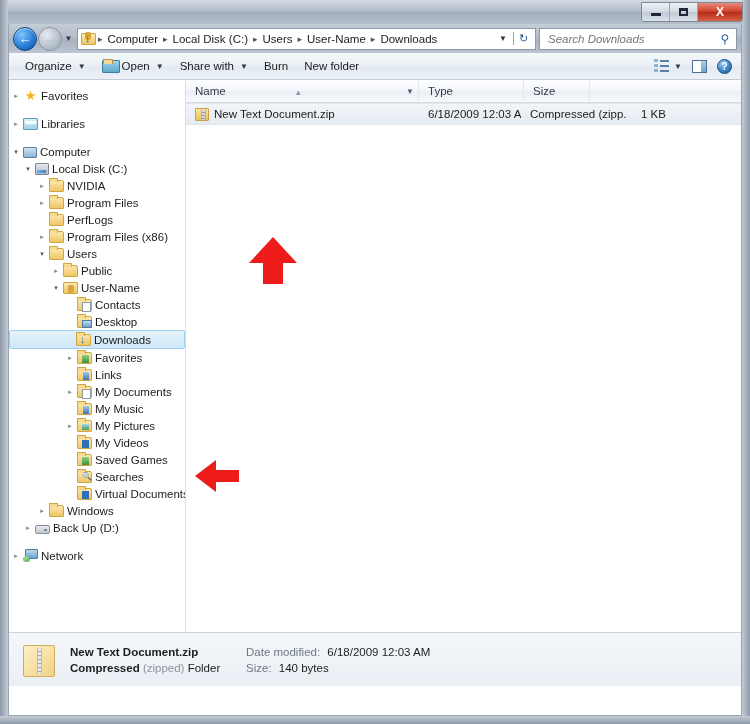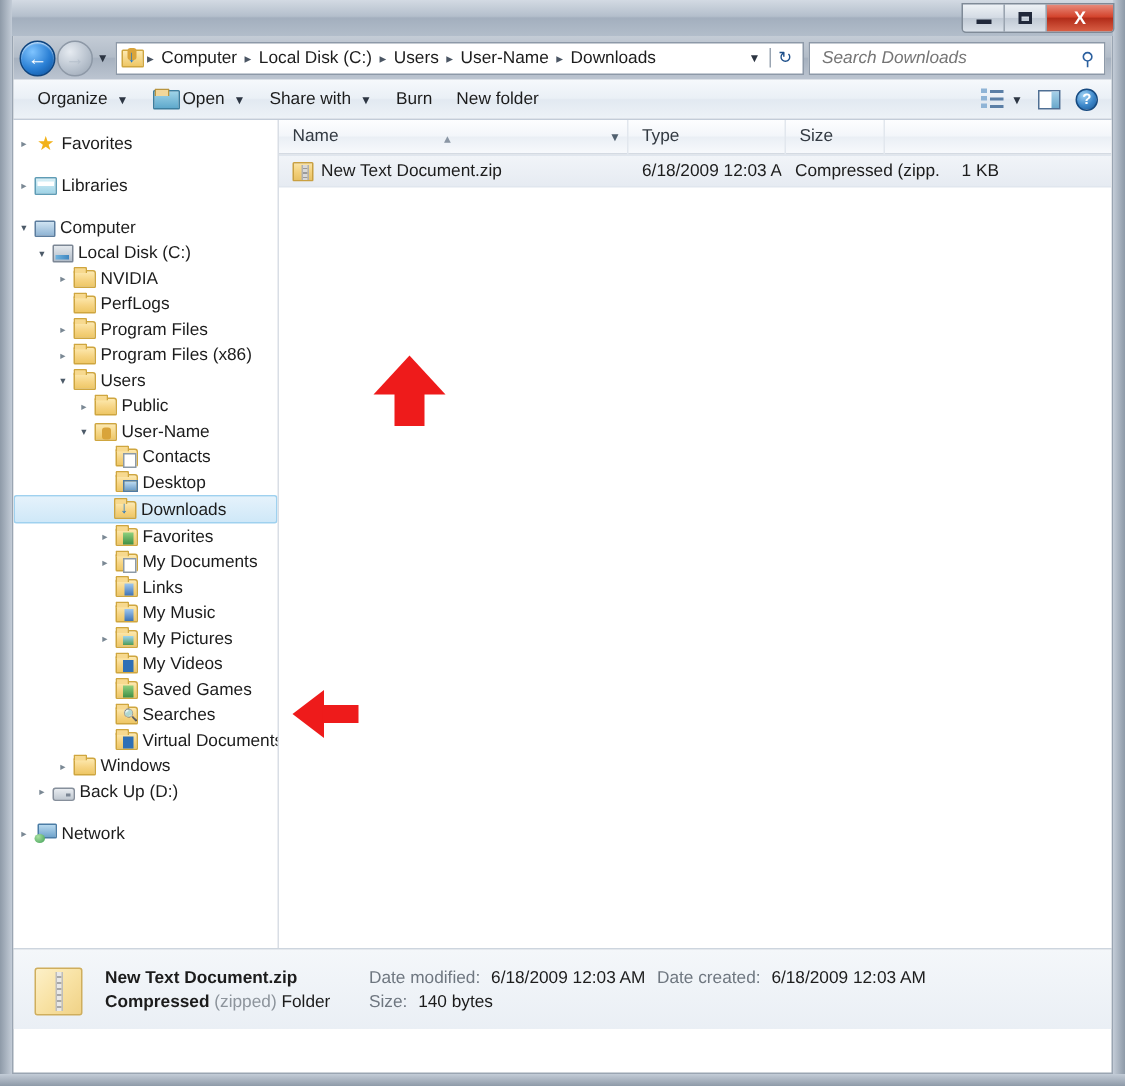--- a/index.html
+++ b/index.html
@@ -609,28 +609,28 @@
           <span class="ti ti-disk"></span>
           <span class="tlabel">Local Disk (C:)</span>
         </div>
 
         <div class="tree-row" style="padding-left:26px">
           <span class="tw">▸</span>
           <span class="ti ti-folder"></span>
           <span class="tlabel">NVIDIA</span>
         </div>
         <div class="tree-row" style="padding-left:26px">
+          <span class="tw">▸</span>
+          <span class="ti ti-folder"></span>
+          <span class="tlabel">Program Files</span>
+        </div>
+        <div class="tree-row" style="padding-left:26px">
           <span class="tw"></span>
           <span class="ti ti-folder"></span>
           <span class="tlabel">PerfLogs</span>
-        </div>
-        <div class="tree-row" style="padding-left:26px">
-          <span class="tw">▸</span>
-          <span class="ti ti-folder"></span>
-          <span class="tlabel">Program Files</span>
         </div>
         <div class="tree-row" style="padding-left:26px">
           <span class="tw">▸</span>
           <span class="ti ti-folder"></span>
           <span class="tlabel">Program Files (x86)</span>
         </div>
         <div class="tree-row" style="padding-left:26px">
           <span class="tw open">▾</span>
           <span class="ti ti-folder"></span>
           <span class="tlabel">Users</span>
@@ -661,28 +661,28 @@
           <span class="ti ti-folder ti-dl"></span>
           <span class="tlabel">Downloads</span>
         </div>
 
         <div class="tree-row" style="padding-left:54px">
           <span class="tw">▸</span>
           <span class="ti ti-folder ti-green"></span>
           <span class="tlabel">Favorites</span>
         </div>
         <div class="tree-row" style="padding-left:54px">
+          <span class="tw"></span>
+          <span class="ti ti-folder ti-blue"></span>
+          <span class="tlabel">Links</span>
+        </div>
+        <div class="tree-row" style="padding-left:54px">
           <span class="tw">▸</span>
           <span class="ti ti-folder ti-doc"></span>
           <span class="tlabel">My Documents</span>
-        </div>
-        <div class="tree-row" style="padding-left:54px">
-          <span class="tw"></span>
-          <span class="ti ti-folder ti-blue"></span>
-          <span class="tlabel">Links</span>
         </div>
         <div class="tree-row" style="padding-left:54px">
           <span class="tw"></span>
           <span class="ti ti-folder ti-blue"></span>
           <span class="tlabel">My Music</span>
         </div>
         <div class="tree-row" style="padding-left:54px">
           <span class="tw">▸</span>
           <span class="ti ti-folder ti-img"></span>
           <span class="tlabel">My Pictures</span>
@@ -768,24 +768,20 @@
         <span class="folder"></span>
         <span class="zipper"></span>
       </div>
       <div class="details-text">
         <div class="dline">
           <span class="dname">New Text Document.zip</span>
           <span class="dfield">
             <span class="dlabel">Date modified:</span>
             <span class="dval">6/18/2009 12:03 AM</span>
           </span>
-          <span class="dfield2">
-            <span class="dlabel">Date created:</span>
-            <span class="dval">6/18/2009 12:03 AM</span>
-          </span>
         </div>
         <div class="dline">
           <span class="dtype">
             <b>Compressed</b>
             <span class="dim">(zipped)</span>
             <span>Folder</span>
           </span>
           <span class="dfield">
             <span class="dlabel">Size:</span>
             <span class="dval">140 bytes</span>

